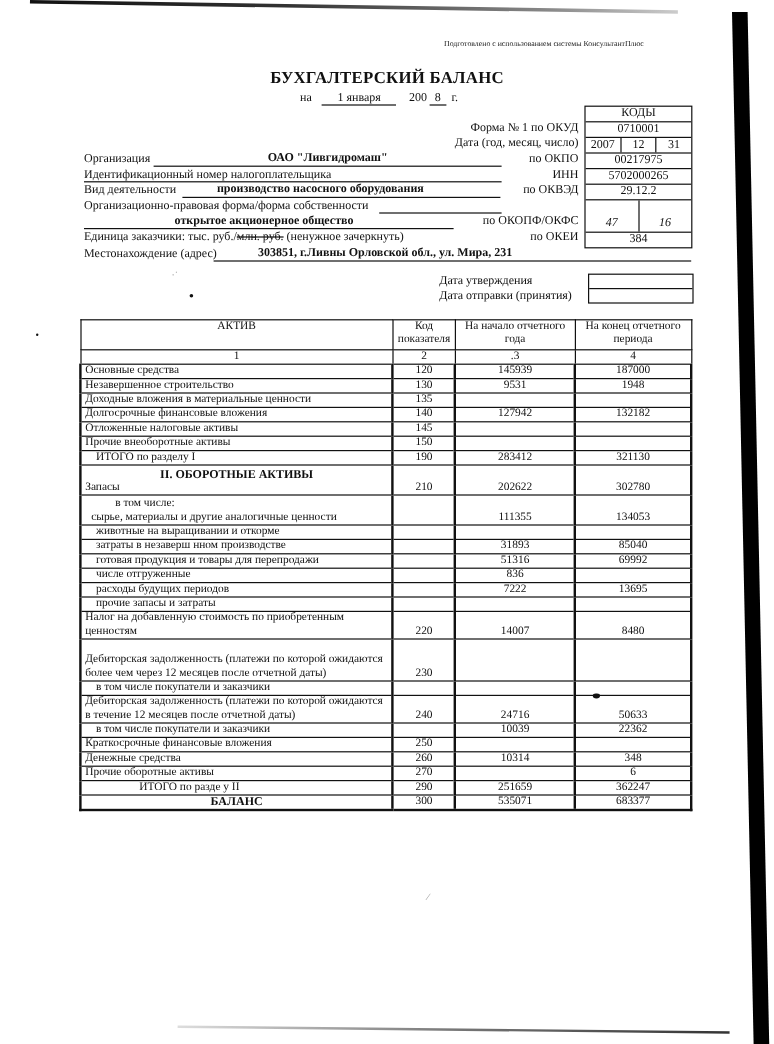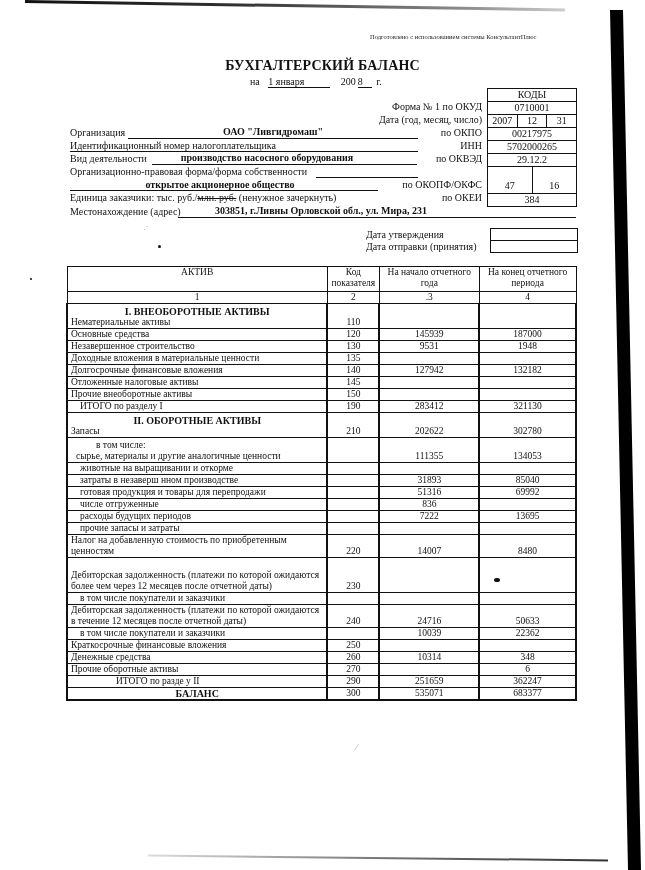--- a/index.html
+++ b/index.html
@@ -22,34 +22,34 @@
     transform-origin: top left;
   }
   .scan-bottom {
     position: absolute; left: 148px; top: 857px; width: 460px; height: 2px;
     background: linear-gradient(to right, #ddd, #777, #333);
     transform: rotate(0.6deg);
   }
   .prepared { left: 370px; top: 33px; font-size: 6.5px; color: #222; white-space: nowrap; }
   .title { left: 0; width: 645px; top: 58px; text-align: center; font-size: 14px; font-weight: bold; letter-spacing: 0.2px; }
   .subtitle { left: 250px; top: 76px; font-size: 10px; white-space: nowrap; }
-  .u { display: inline-block; border-bottom: 1px solid #111; text-align: left; line-height: 11px; }
+  .u { display: inline-block; border-bottom: 1px solid #111; text-align: center; line-height: 11px; }
 
   .lbl { font-size: 10px; white-space: nowrap; line-height: 12px; }
   .bold { font-weight: bold; }
   .rt { text-align: right; }
   .line { position: absolute; height: 0; border-bottom: 1px solid #111; }
 
   
   .codes { position: absolute; left: 487px; top: 88px; width: 88px; border: 1.5px solid #111; }
   .codes .r { border-top: 1px solid #111; height: 12px; font-size: 10px; line-height: 12px; text-align: center; display: flex; }
   .codes .r:first-child { border-top: none; }
   .codes .r .c { flex: 1; border-left: 1px solid #111; text-align: center; }
   .codes .r .c:first-child { border-left: none; }
-  .codes .r.tall { height: 26px; align-items: flex-end; }
+  .codes .r.tall { height: 26px; align-items: flex-end; font-style: italic; }
 
   .datebox { position: absolute; left: 490px; top: 228px; width: 86px; border: 1.5px solid #111; }
   .datebox div { height: 11px; }
   .datebox div + div { border-top: 1px solid #111; }
 
   
   table.bal {
     position: absolute; left: 66px; top: 266px; width: 511px;
     border-collapse: collapse; font-size: 9.5px; line-height: 11px;
   }
@@ -167,29 +167,20 @@
     <td class="v2">На конец отчетного периода</td>
   </tr>
   <tr class="c">
     <td class="c">1</td>
     <td class="c">2</td>
     <td class="c">.3</td>
     <td class="c">4</td>
   </tr>
 
   <tr>
-    <td class="thick-left" style="height:24px;padding:0;">
-      <div class="sec">I. ВНЕОБОРОТНЫЕ АКТИВЫ</div>
-      <div style="padding:0 3px;">Нематериальные активы</div>
-    </td>
-    <td class="c thick-left">110</td>
-    <td class="c thick-left"></td>
-    <td class="c thick-left thick-right"></td>
-  </tr>
-  <tr>
     <td class="thick-left">Основные средства</td>
     <td class="c thick-left">120</td>
     <td class="c thick-left">145939</td>
     <td class="c thick-left thick-right">187000</td>
   </tr>
   <tr>
     <td class="thick-left">Незавершенное строительство</td>
     <td class="c thick-left">130</td>
     <td class="c thick-left">9531</td>
     <td class="c thick-left thick-right">1948</td>

